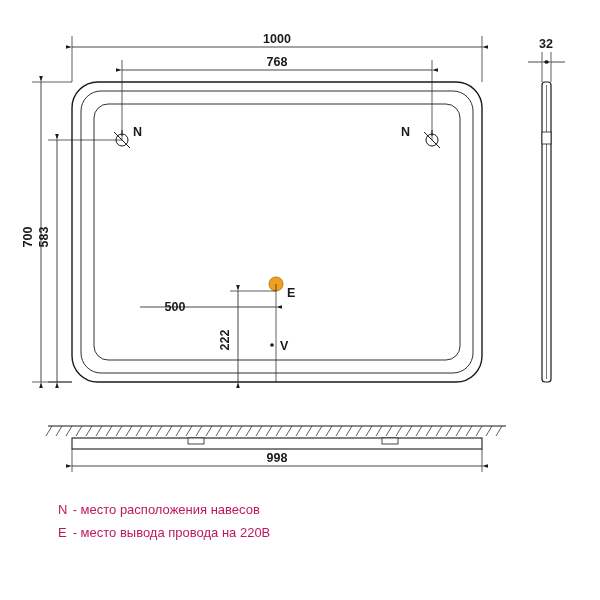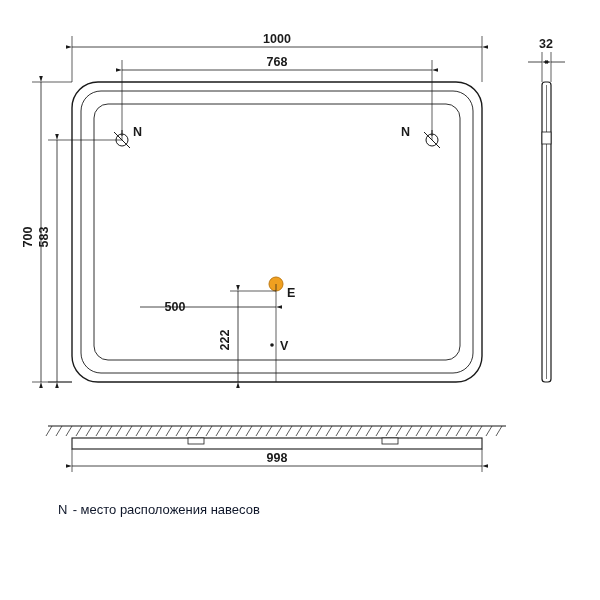--- a/index.html
+++ b/index.html
@@ -30,21 +30,21 @@
   .legend {
     position: absolute;
     left: 58px;
     top: 498px;
     width: 420px;
   }
   .legend-row {
     font-size: 13px;
     line-height: 23px;
     white-space: nowrap;
-    color: #0f172a;
+    color: #be185d;
   }
   .legend-key {
     display: inline-block;
     min-width: 11px;
   }
 </style>
 </head>
 <body>
 
 <div id="stage">
@@ -220,15 +220,19 @@
       <text x="287" y="297" font-size="12.5" font-weight="bold">E</text>
       <text x="280" y="350" font-size="12.5" font-weight="bold">V</text>
     </g>
   </svg>
 
   <div class="legend">
     <div class="legend-row">
       <span class="legend-key">N</span>
       <span>- место расположения навесов</span>
     </div>
+    <div class="legend-row">
+      <span class="legend-key">E</span>
+      <span>- место вывода провода на 220В</span>
+    </div>
   </div>
 
 </div>
 
 </body></html>

